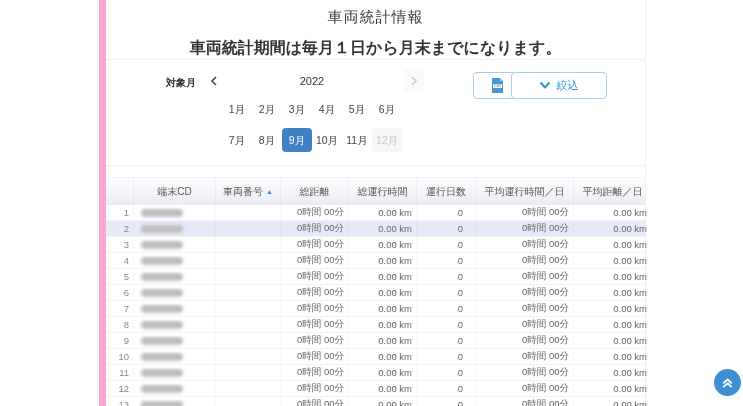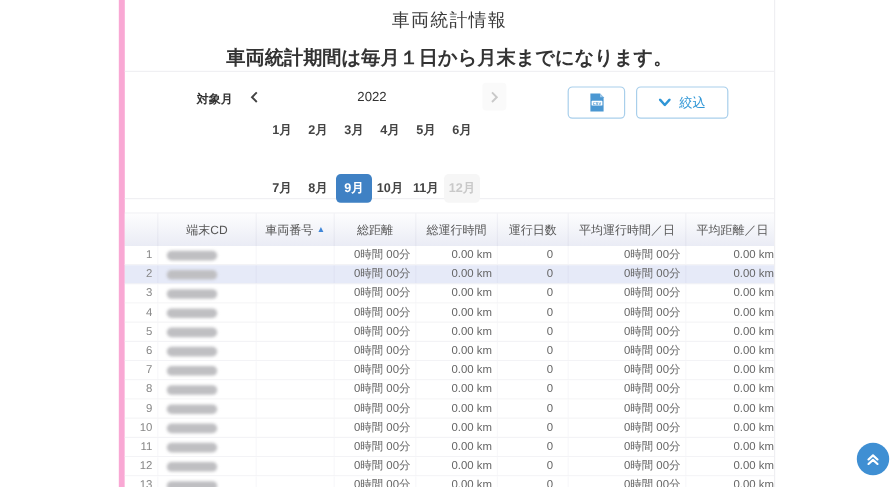--- a/index.html
+++ b/index.html
@@ -1,46 +1,46 @@
 <!DOCTYPE html>
 <html><head>
 <meta charset="utf-8">
 <style>
   * { margin:0; padding:0; box-sizing:border-box; }
   html,body { width:743px; height:406px; background:#fff; overflow:hidden;
     font-family:"Liberation Sans","DejaVu Sans",sans-serif; }
   .content { position:absolute; left:99px; top:0; width:547px; height:406px;
-    border-left:5px solid #f9a8d4; border-right:1px solid #efeff2; background:#fff; }
+    border-left:7px solid #f9a8d4; border-right:1px solid #efeff2; background:#fff; }
 
   
   .title-section { height:60px; border-bottom:1px solid #f0f0f3; text-align:center; }
   .page-title { padding-top:8px; font-size:15px; color:#3b3b3b; letter-spacing:1px; }
   .page-subtitle { margin-top:11px; font-size:16px; font-weight:bold; color:#333; }
 
   
   .filter-section { position:relative; height:106px; border-bottom:1px solid #f0f0f3; }
   .filter-label { position:absolute; left:60px; top:16px; font-size:10px; font-weight:bold; color:#333; }
   .nav-prev { position:absolute; left:100px; top:12px; width:16px; height:18px;
     display:flex; align-items:center; justify-content:center; cursor:pointer; }
   .year-label { position:absolute; left:116px; top:15px; width:180px; text-align:center;
     font-size:11px; font-weight:normal; color:#333; }
   .nav-next { position:absolute; left:298px; top:9px; width:20px; height:23px;
     background:#fafafa; border-radius:3px; display:flex; align-items:center; justify-content:center; }
   .month-grid { position:absolute; left:116px; top:37px; width:180px;
-    display:grid; grid-template-columns:repeat(6,30px); row-gap:24px;font-weight:bold; }
+    display:grid; grid-template-columns:repeat(6,30px); row-gap:7px; }
   .month-btn { width:30px; height:24px; line-height:24px; text-align:center;
     font-size:10.5px; color:#444; border-radius:4px; cursor:pointer; }
   .month-btn.selected { background:#3f81c4; color:#fff; }
   .month-btn.disabled { background:#f6f6f6; color:#c9c9c9; cursor:default; }
 
   .btn { position:absolute; top:12px; height:27px; background:#fff;
     border:1px solid #a9cfeb; border-radius:4px; display:flex;
     align-items:center; justify-content:center; cursor:pointer; }
   .csv-btn { right:124px; width:48px; }
-  .filter-btn { right:38px; width:77px; gap:7px; }
+  .filter-btn { right:38px; width:96px; gap:7px; }
   .filter-btn-label { font-size:11px; color:#2f96d6; }
 
   
   .table-wrap { margin-top:11px; }
   .thead, .trow { display:grid;
     grid-template-columns:28px 82px 65px 68px 68px 59px 98px 77px; }
   .thead { height:28px; align-items:center;
     background:linear-gradient(#fdfdfe,#eaecf5); border-top:1px solid #f2f2f5; }
   .th { font-size:10px; color:#555; text-align:right; height:100%;
     display:flex; align-items:center; justify-content:center;

